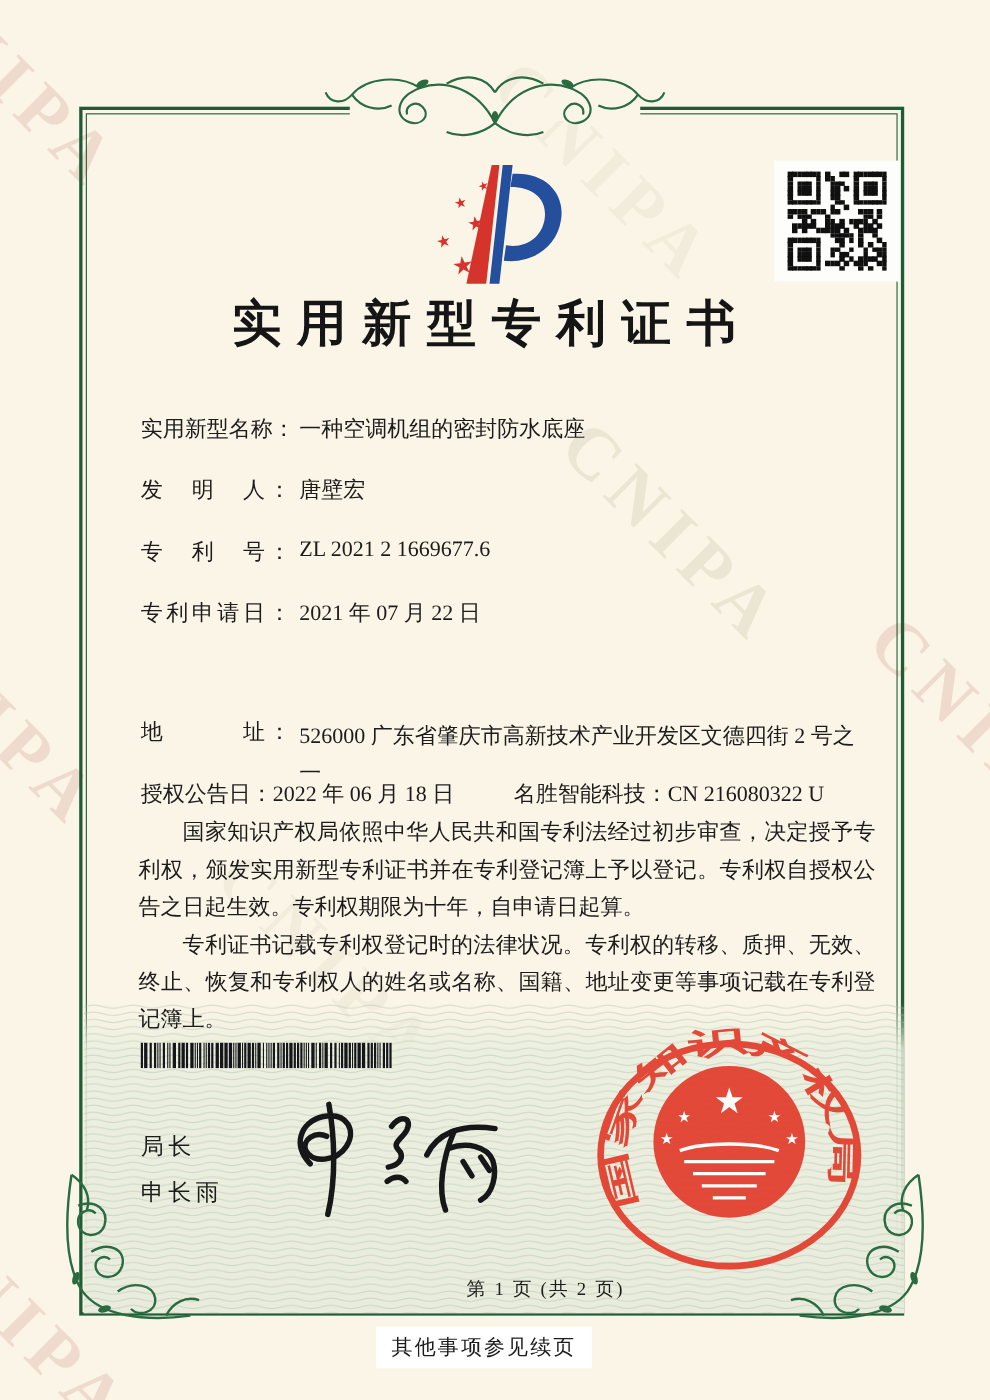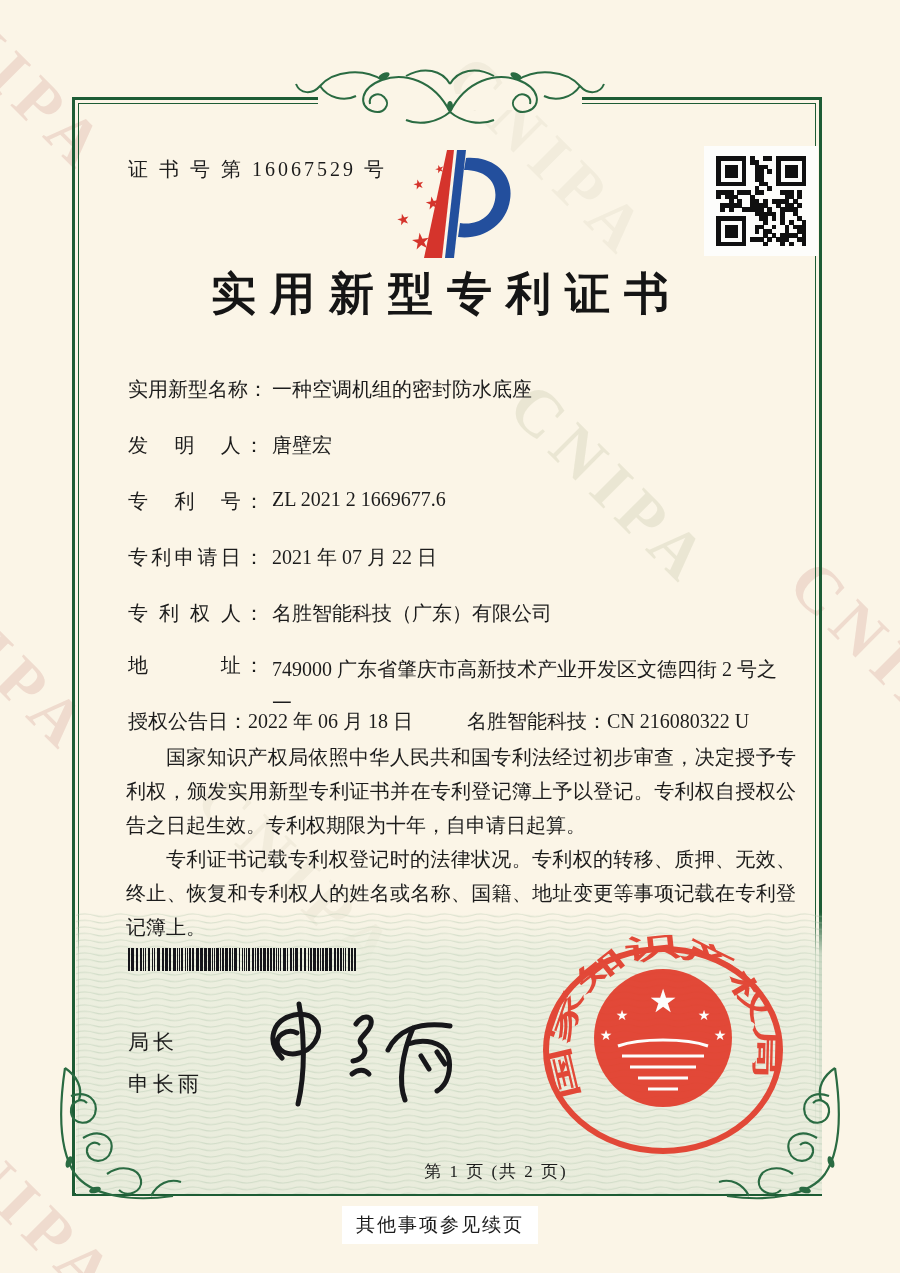--- a/index.html
+++ b/index.html
@@ -149,21 +149,20 @@
         <path d="M10,2 C22,10 28,22 24,34"></path>
         <path d="M96,130 C102,118 114,112 126,116"></path>
       </g>
       <g fill="#2a6b42">
         <ellipse cx="14" cy="96" rx="3" ry="6" transform="rotate(20 14 96)"></ellipse>
         <ellipse cx="40" cy="124" rx="6" ry="3" transform="rotate(-15 40 124)"></ellipse>
       </g>
     </g>
   </svg>
 
-  <div class="certno">证 书 号 第 16067529 号</div>
 
   <svg class="logo" width="132" height="112" viewBox="0 0 132 112">
     <polygon points="57,2 64,2 52,110 34,110" fill="#d5342c"></polygon>
     <polygon points="67,2 76,2 64,110 55,110" fill="#234f9d"></polygon>
     <path d="M76,10 C106,8 124,28 120,52 C116,78 92,92 68,89 L70,75 C88,78 102,68 105,52 C108,34 96,22 74,22 Z" fill="#234f9d"></path>
     <g fill="#d5342c">
       <text x="46" y="26" font-size="11" transform="rotate(-18 46 26)">★</text>
       <text x="24" y="42" font-size="13" transform="rotate(-14 24 42)">★</text>
       <text x="36" y="62" font-size="17" transform="rotate(-10 36 62)">★</text>
       <text x="8" y="78" font-size="15" transform="rotate(-14 8 78)">★</text>
@@ -406,25 +405,22 @@
   </div>
   <div class="row" style="top:432px;">
     <span class="lbl">发　明　人：</span><span class="val">唐壁宏</span>
   </div>
   <div class="row" style="top:488px;">
     <span class="lbl">专　利　号：</span><span class="val">ZL 2021 2 1669677.6</span>
   </div>
   <div class="row" style="top:544px;">
     <span class="lbl">专利申请日：</span><span class="val">2021 年 07 月 22 日</span>
   </div>
-  <div class="row" style="top:600px;">
-    <span class="lbl">专 利 权 人：</span><span class="val">名胜智能科技（广东）有限公司</span>
-  </div>
   <div class="row addr" style="top:652px;">
-    <span class="lbl">地　　　址：</span><span class="val">749000 广东省肇庆市高新技术产业开发区文德四街 2 号之一</span>
+    <span class="lbl">地　　　址：</span><span class="val">526000 广东省肇庆市高新技术产业开发区文德四街 2 号之一</span>
   </div>
 
   <div class="grant">
     <span>授权公告日：</span><span>2022 年 06 月 18 日</span>
     <span class="second">
       <span>名胜智能科技：</span><span>CN 216080322 U</span>
     </span>
   </div>
 
   <div class="paras">

